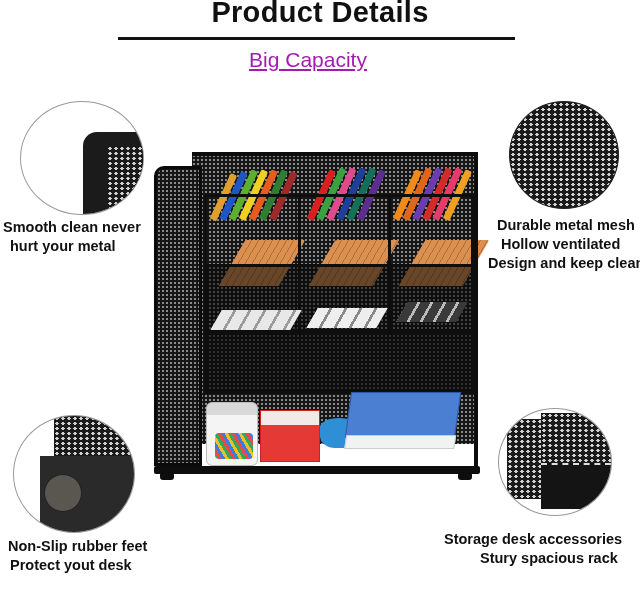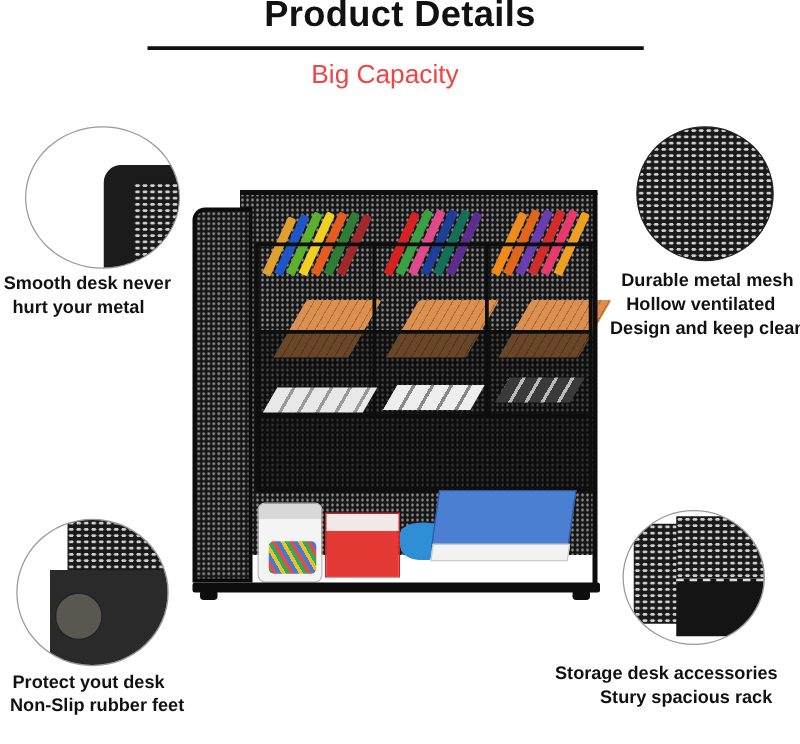--- a/index.html
+++ b/index.html
@@ -1,19 +1,19 @@
 <!DOCTYPE html>
 <html><head>
 <meta charset="utf-8">
 <style>
   html,body{margin:0;padding:0;background:#fff;}
   body{width:640px;height:595px;position:relative;overflow:hidden;font-family:"Liberation Sans",sans-serif;}
   .title{position:absolute;left:0;width:640px;top:-4px;text-align:center;font-weight:bold;font-size:29px;color:#111;letter-spacing:0.3px;}
   .rule{position:absolute;left:118px;top:37px;width:397px;height:3px;background:#111;}
-  .subtitle{position:absolute;left:0;width:616px;top:48px;text-align:center;font-size:21px;color:#ef4444;}
+  .subtitle{position:absolute;left:0;width:616px;top:48px;text-align:center;font-size:21px;color:#a21caf;text-decoration:underline;}
   .caption{position:absolute;font-weight:bold;color:#111;font-size:14.5px;line-height:19px;white-space:nowrap;}
   .circle{position:absolute;border-radius:50%;border:1px solid #999;overflow:hidden;background:#fff;}
   .mesh{background-color:#1a1a1a;background-image:
       radial-gradient(ellipse 3px 2px at 50% 50%, #cfcfcf 60%, transparent 70%);
       background-size:6px 5px;}
   .mesh-fine{background-color:#161616;background-image:
       radial-gradient(circle at 50% 50%, #8a8a8a 30%, transparent 45%);
       background-size:4px 4px;}
   .frame{position:absolute;border:3px solid #0e0e0e;box-sizing:border-box;}
   .shelf{position:absolute;background:#0d0d0d;}
@@ -25,39 +25,39 @@
 
 <div class="title">Product Details</div>
 <div class="rule"></div>
 <div class="subtitle">Big Capacity</div>
 
 <div class="circle" style="left:20px;top:101px;width:122px;height:112px;">
   <div style="position:absolute;left:62px;top:30px;width:80px;height:100px;background:#1b1b1b;border-radius:14px 0 0 0;"></div>
   <div class="mesh" style="position:absolute;left:86px;top:44px;width:60px;height:80px;"></div>
 </div>
 <div class="caption" style="left:3px;top:218px;">
-  <div>Smooth desk never</div>
+  <div>Smooth clean never</div>
   <div style="padding-left:7px;">hurt your metal</div>
 </div>
 
 <div class="circle mesh" style="left:509px;top:101px;width:108px;height:106px;border-color:#222;"></div>
 <div class="caption" style="left:494px;top:216px;">
   <div style="padding-left:3px;">Durable metal mesh</div>
   <div style="padding-left:7px;">Hollow ventilated</div>
   <div style="margin-left:-6px;">Design and keep clean</div>
 </div>
 
 <div class="circle" style="left:13px;top:415px;width:120px;height:116px;">
   <div class="mesh" style="position:absolute;left:40px;top:0;width:90px;height:40px;"></div>
   <div style="position:absolute;left:26px;top:40px;width:110px;height:80px;background:#2a2a2a;"></div>
   <div style="position:absolute;left:30px;top:58px;width:36px;height:36px;border-radius:50%;background:#5a5750;border:1px solid #222;"></div>
 </div>
 <div class="caption" style="left:8px;top:537px;">
+  <div>Non-Slip rubber feet</div>
   <div style="padding-left:2px;">Protect yout desk</div>
-  <div>Non-Slip rubber feet</div>
 </div>
 
 <div class="circle" style="left:498px;top:408px;width:112px;height:106px;">
   <div class="mesh" style="position:absolute;left:8px;top:10px;width:36px;height:80px;"></div>
   <div class="mesh" style="position:absolute;left:42px;top:4px;width:70px;height:50px;"></div>
   <div style="position:absolute;left:42px;top:54px;width:70px;height:44px;background:#141414;border-top:2px dashed #ddd;"></div>
 </div>
 <div class="caption" style="left:444px;top:530px;">
   <div>Storage desk accessories</div>
   <div style="padding-left:36px;">Stury spacious rack</div>

